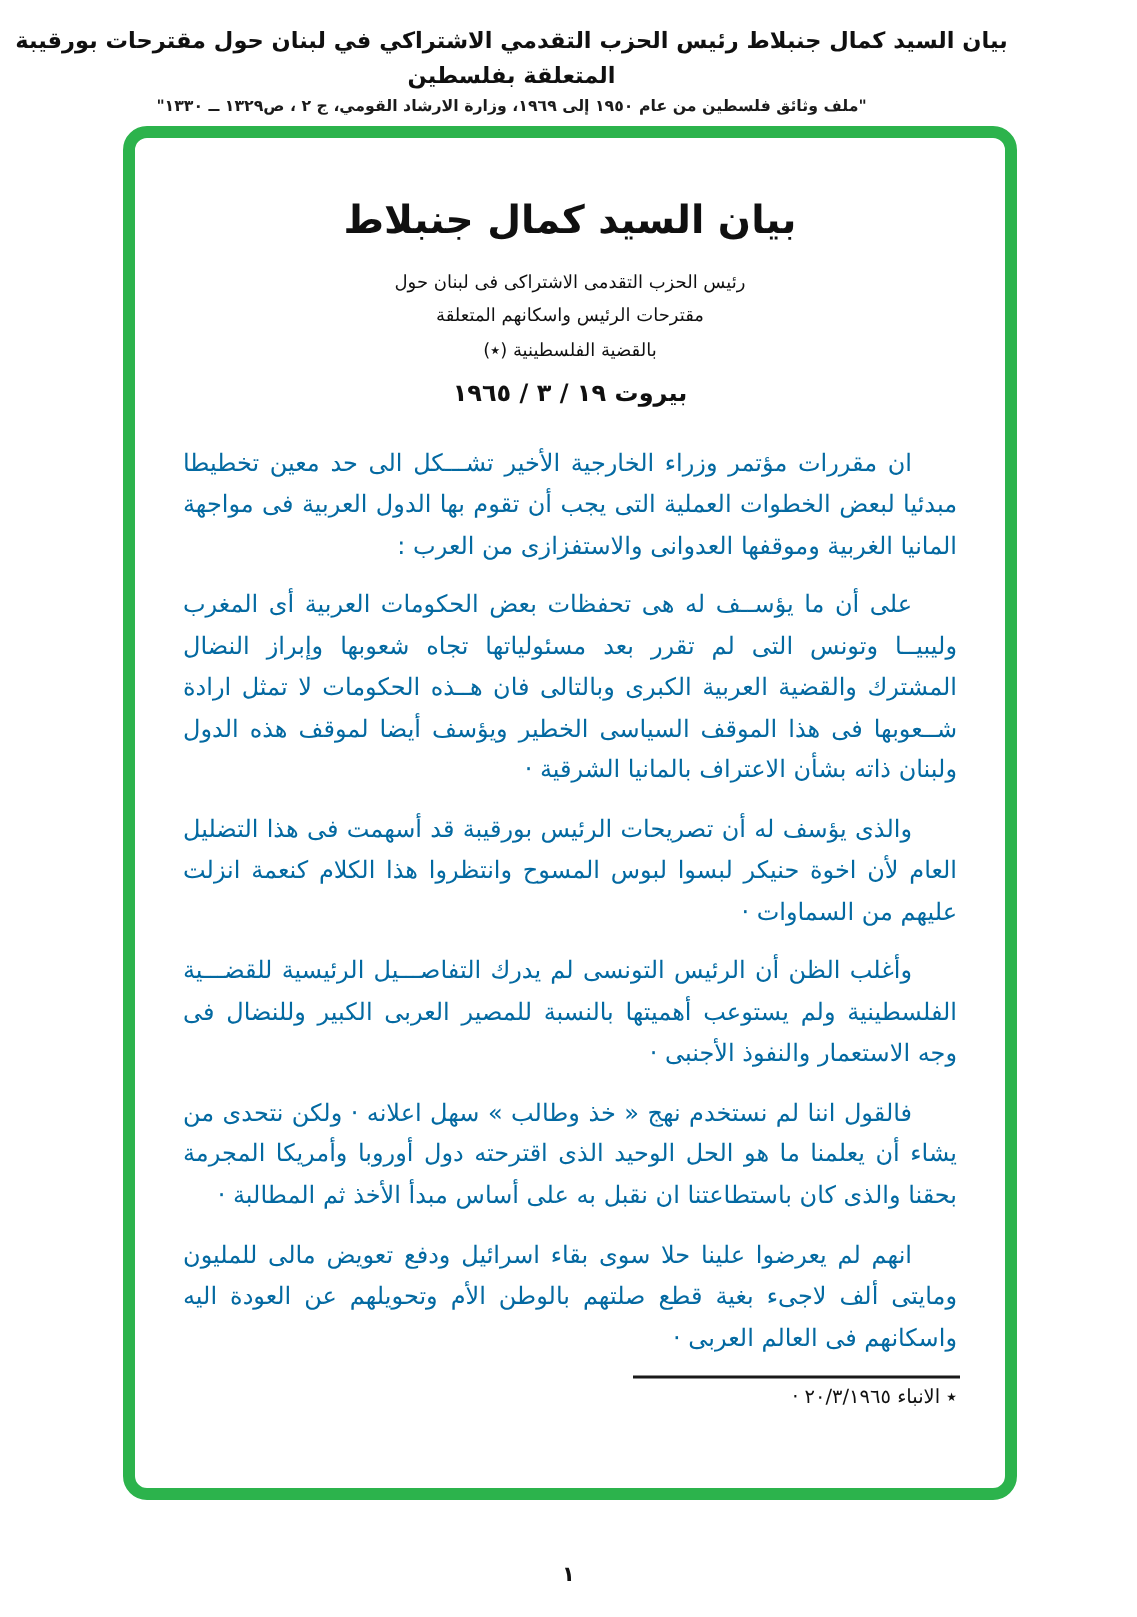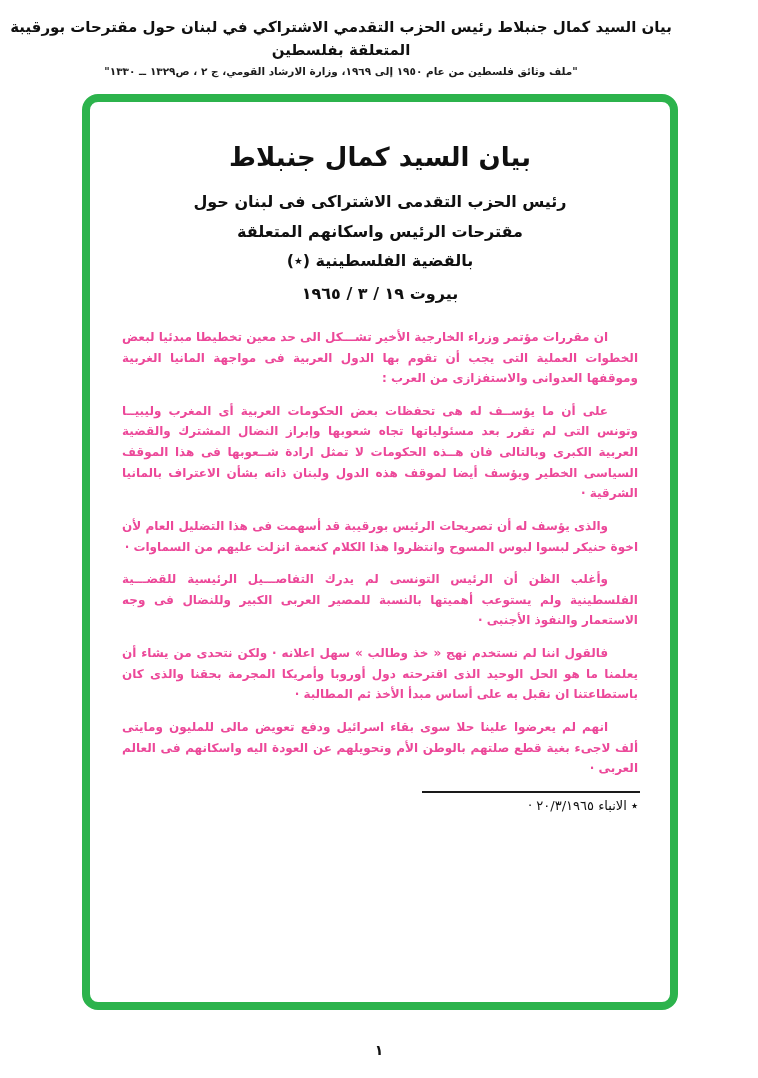--- a/index.html
+++ b/index.html
@@ -36,61 +36,60 @@
     margin-top: 4px;
     font-size: 10.5px;
     font-weight: bold;
     color: #1b1b1b;
   }
 
   
   .doc-box {
     position: absolute;
     left: 82px;
-    top: 94px;
+    top: 84px;
     width: 596px;
     height: 916px;
     box-sizing: border-box;
     border: 8px solid #2cb34c;
     border-radius: 16px;
     background: #ffffff;
     padding: 32px 30px 0 30px;
   }
 
   .doc-heading { text-align: center; }
   .doc-title {
     font-size: 26px;
     font-weight: bold;
     margin: 8px 0 14px 0;
     line-height: 1.2;
   }
   .doc-subtitle {
-    font-size: 16px;
-    font-weight: bold;
+    font-size: 12px;
+    font-weight: normal;
     line-height: 1.85;
   }
   .doc-dateline {
     font-size: 16px;
     font-weight: bold;
     margin-top: 8px;
   }
 
   
   .doc-body {
     margin-top: 24px;
     padding: 0 2px;
   }
   .doc-body p {
     margin: 0 0 12px 0;
-    font-size: 12px;
+    font-size: 16px;
     line-height: 1.72;
     text-align: justify;
     text-indent: 30px;
-    color: #ec4899;
-    font-weight: bold;
+    color: #0369a1;
   }
 
   
   .footnote-block {
     margin-top: 4px;
   }
   .footnote-rule {
     width: 218px;
     border-top: 2px solid #1a1a1a;
     margin-right: 0;          

